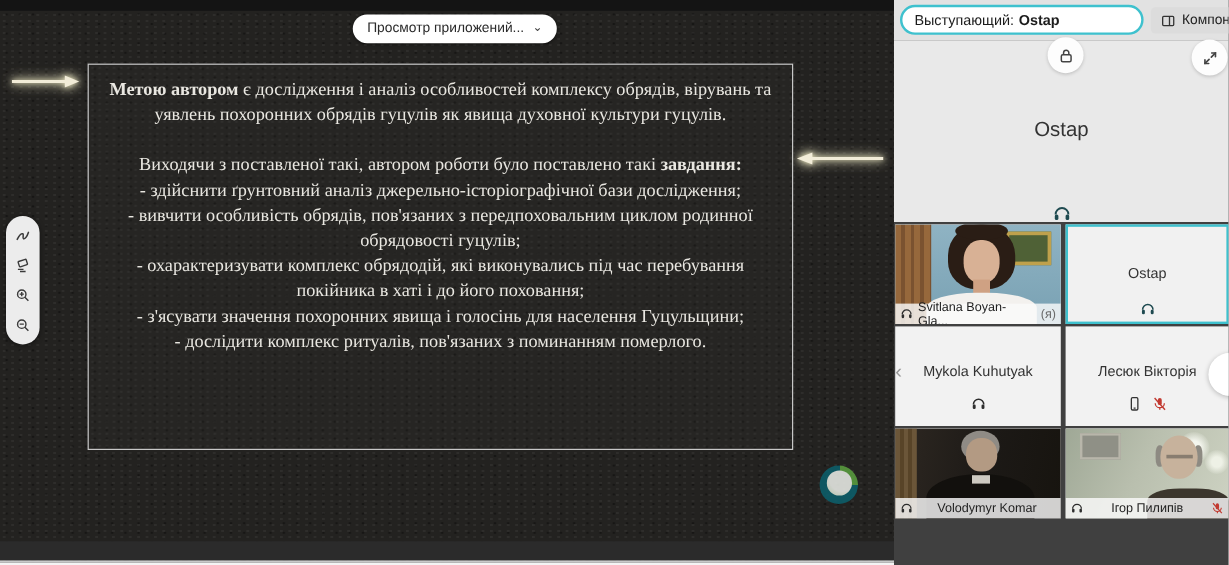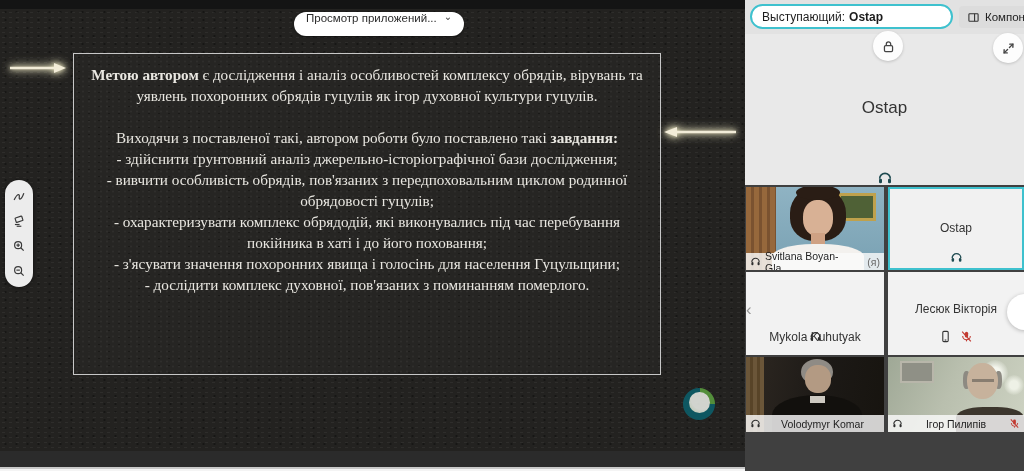--- a/index.html
+++ b/index.html
@@ -12,21 +12,21 @@
     background-image:
       radial-gradient(rgba(255,255,255,0.05) 1px, transparent 1.4px),
       radial-gradient(rgba(0,0,0,0.35) 1px, transparent 1.4px);
     background-size:7px 5px, 11px 8px; }
   .share-topstrip { position:absolute; left:0; top:0; width:100%; height:9px; background:#141414; }
   .share-bottombar { position:absolute; left:0; top:451px; width:100%; height:16px; background:#2b2b2b; }
   .share-edge { position:absolute; left:0; top:467px; width:100%; height:2px; background:#c9c9c9; }
   .share-white { position:absolute; left:0; top:469px; width:100%; height:2px; background:#f4f4f4; }
 
   .apps-btn { position:absolute; left:294px; top:12px; height:24px; padding:0 12px;
-    background:#fff; border:none; border-radius:13px; display:flex; align-items:flex-start; gap:7px;
+    background:#fff; border:none; border-radius:13px; display:flex; align-items:center; gap:7px;
     font-family:"Liberation Sans", sans-serif; font-size:11.5px; color:#2b2b2b;
     box-shadow:0 1px 3px rgba(0,0,0,.45); cursor:pointer; }
   .apps-btn .chev { font-size:10px; color:#444; line-height:1; }
 
   .slide { position:absolute; left:73px; top:53px; width:588px; height:322px;
     background-color:#262523; border:1px solid #c7c7c7; padding:10px 14px 0 14px;
     background-image:
       radial-gradient(rgba(255,255,255,0.045) 1px, transparent 1.4px),
       radial-gradient(rgba(0,0,0,0.3) 1px, transparent 1.4px);
     background-size:6px 5px, 10px 7px;
@@ -135,27 +135,27 @@
 
   <div class="share">
     <div class="share-topstrip"></div>
 
     <button class="apps-btn">
       <span>Просмотр приложений...</span>
       <span class="chev">⌄</span>
     </button>
 
     <div class="slide">
-      <p class="p1"><b>Метою автором</b><span> є дослідження і аналіз особливостей комплексу обрядів, вірувань та уявлень похоронних обрядів гуцулів як ігор духовної культури гуцулів.</span></p>
+      <p class="p1"><b>Метою автором</b><span> є дослідження і аналіз особливостей комплексу обрядів, вірувань та уявлень похоронних обрядів гуцулів як явища духовної культури гуцулів.</span></p>
       <p class="p2"><span>Виходячи з поставленої такі, автором роботи було поставлено такі </span><b>завдання:</b></p>
       <p>- здійснити ґрунтовний аналіз джерельно-історіографічної бази дослідження;</p>
       <p>- вивчити особливість обрядів, пов'язаних з передпоховальним циклом родинної обрядовості гуцулів;</p>
       <p>- охарактеризувати комплекс обрядодій, які виконувались під час перебування покійника в хаті і до його поховання;</p>
       <p>- з'ясувати значення похоронних явища і голосінь для населення Гуцульщини;</p>
-      <p>- дослідити комплекс духовної, пов'язаних з поминанням померлого.</p>
+      <p>- дослідити комплекс ритуалів, пов'язаних з поминанням померлого.</p>
     </div>
 
     <svg class="arrow-svg" style="left:8px; top:58px;" width="60" height="20">
       <line x1="2" y1="10" x2="47" y2="10" stroke="#f2ecd8" stroke-width="2.5"></line>
       <polygon points="58,10 46,5 46,15" fill="#f2ecd8"></polygon>
     </svg>
     <svg class="arrow-svg" style="left:662px; top:122px;" width="76" height="20">
       <line x1="74" y1="10" x2="14" y2="10" stroke="#f2ecd8" stroke-width="2.5"></line>
       <polygon points="2,10 15,5 15,15" fill="#f2ecd8"></polygon>
     </svg>
@@ -265,21 +265,21 @@
       <div class="ph-icons" style="bottom:4px; color:#1e4a50;">
         <svg viewBox="0 0 24 24" fill="currentColor">
             <path d="M4 13a8 8 0 0 1 16 0" fill="none" stroke="currentColor" stroke-width="2.4"></path>
             <rect x="3" y="13" width="4.5" height="7" rx="2"></rect>
             <rect x="16.5" y="13" width="4.5" height="7" rx="2"></rect>
           </svg>
       </div>
     </div>
 
     <div class="tile placeholder" style="left:1px; top:272px; width:138px; height:83px; background:#f2f2f2;">
-      <div class="ph-name" style="top:30px;margin-top:28px;">Mykola Kuhutyak</div>
+      <div class="ph-name" style="top:30px;">Mykola Kuhutyak</div>
       <div class="ph-icons" style="top:58px; color:#2d2d2d;">
         <svg viewBox="0 0 24 24" fill="currentColor">
             <path d="M4 13a8 8 0 0 1 16 0" fill="none" stroke="currentColor" stroke-width="2.4"></path>
             <rect x="3" y="13" width="4.5" height="7" rx="2"></rect>
             <rect x="16.5" y="13" width="4.5" height="7" rx="2"></rect>
           </svg>
       </div>
     </div>
     <div class="tile placeholder" style="left:143px; top:272px; width:136px; height:83px; background:#f2f2f2;">
       <div class="ph-name" style="top:30px;">Лесюк Вікторія</div>

